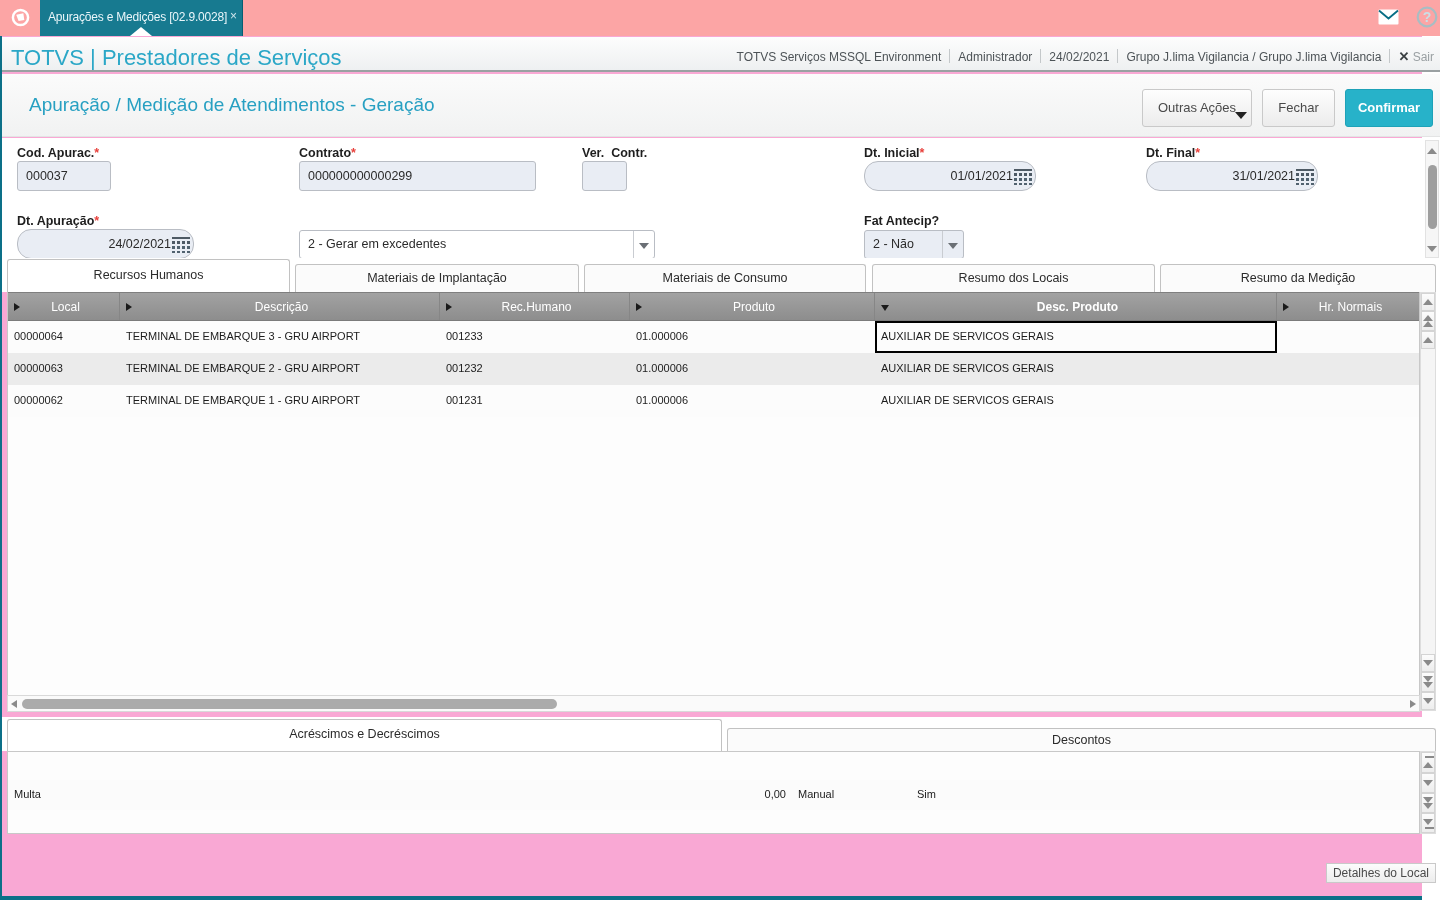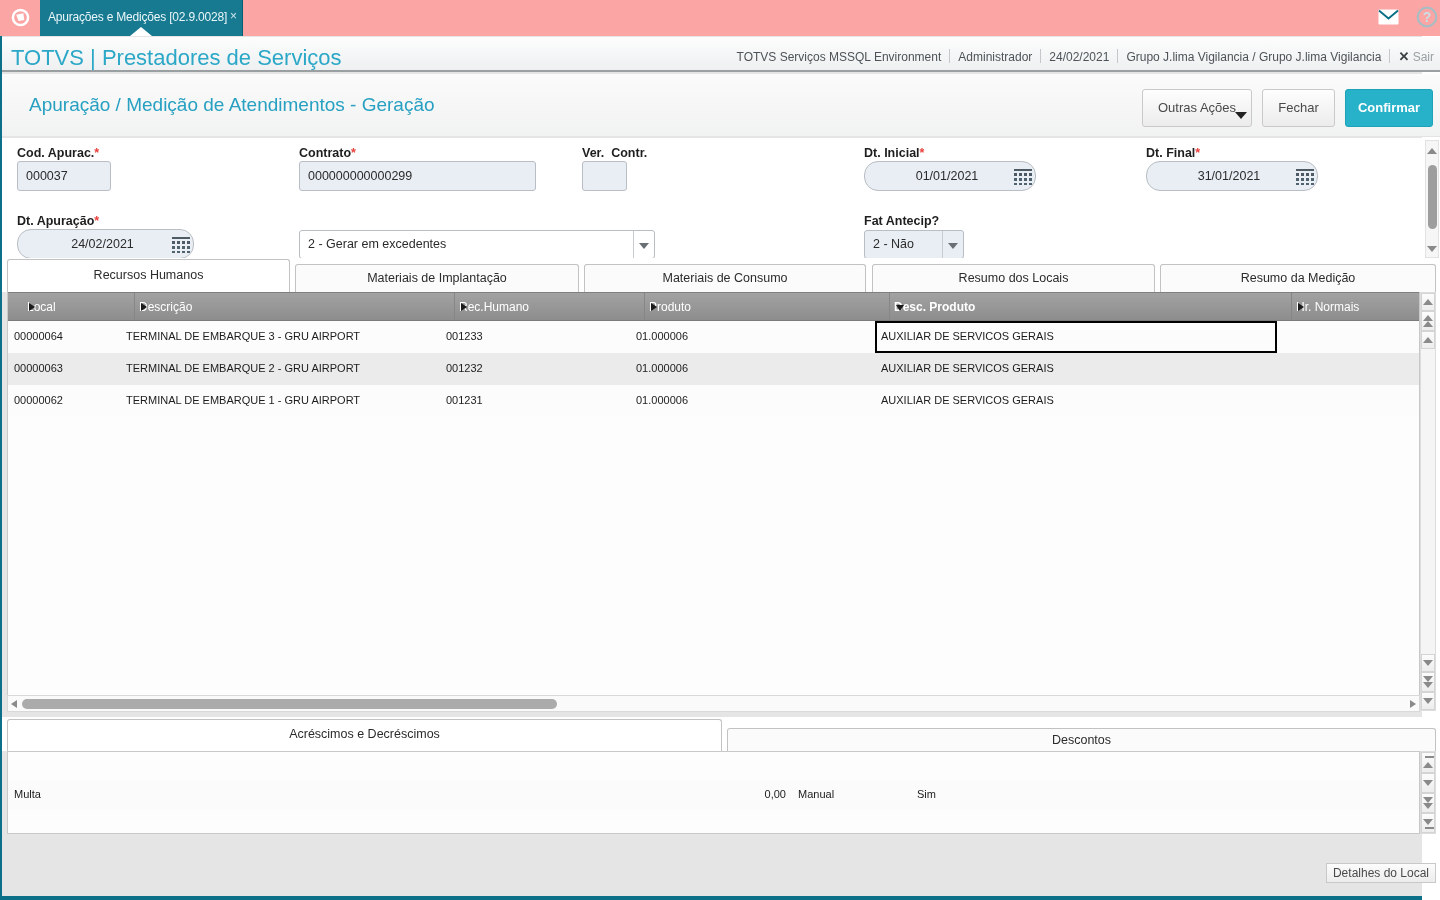--- a/index.html
+++ b/index.html
@@ -14,21 +14,21 @@
 #toptab .tx { position:absolute; right:5px; top:9px; font-size:12px; color:#cfe6ec; }
 #toptab .tri { position:absolute; left:50%; margin-left:-11px; bottom:0; width:0; height:0;
   border-left:11px solid transparent; border-right:11px solid transparent; border-bottom:9px solid #fff; }
 #logo { position:absolute; left:11px; top:8px; width:19px; height:19px; }
 #mailico { position:absolute; left:1378px; top:9px; width:21px; height:16px; }
 #helpico { position:absolute; left:1416px; top:6px; width:22px; height:22px; }
 
 
 #frame { position:absolute; left:0; top:36px; width:1422px; height:864px;
   border-left:2px solid #0c7088; border-bottom:4px solid #0c7088;
-  background:#e5e5e5; }
+  background:#f9a8d4; }
 
 
 #thead { position:absolute; left:0px; top:1px; width:1438px; height:35px;
   background:linear-gradient(#fdfdfd,#eef0f1); border-bottom:2px solid #9aa0a2; }
 #thead .brand { position:absolute; left:9px; top:8px; font-size:22px; color:#2ba7c7; letter-spacing:0px; }
 #thead .env { position:absolute; right:6px; top:12px; font-size:12px; color:#4d5357; white-space:nowrap; }
 #thead .env span.sep { display:inline-block; width:1px; height:14px; background:#c4c8ca; margin:0 8px; vertical-align:-2px; }
 #thead .env b.x { color:#3a3f42; font-size:13px; font-weight:700; }
 #thead .env .sair { color:#9aa0a3; }
 
@@ -57,42 +57,42 @@
   font-size:12.5px; color:#2b2b2b; line-height:27px; padding-left:8px; }
 .fselect .sarr { position:absolute; right:0; top:0; width:21px; height:100%; border-left:1px solid #c9ccd1; }
 .fselect .sarr:after { content:""; position:absolute; left:50%; top:50%; margin:-2px 0 0 -5px;
   border-left:5px solid transparent; border-right:5px solid transparent; border-top:6px solid #6a6f75; }
 .cal { position:absolute; width:18px; height:16px;
   background:
    linear-gradient(#4e5a64,#4e5a64) 0 0/18px 2px no-repeat,
    repeating-linear-gradient(to right, #4d5964 0 3px, transparent 3px 5px) 0 4px/18px 3px no-repeat,
    repeating-linear-gradient(to right, #51626f 0 3px, transparent 3px 5px) 0 9px/18px 3px no-repeat,
    repeating-linear-gradient(to right, #51626f 0 3px, transparent 3px 5px) 0 14px/18px 2px no-repeat; }
-.ctr { text-align:center; padding-left:16px; padding-right:22px;border-radius:14px; }
+.ctr { text-align:right; padding-left:16px; padding-right:22px;border-radius:14px; }
 
 
 .vsb { position:absolute; background:#f6f6f6; border:1px solid #e2e2e2; }
 .vsb .vthumb { position:absolute; left:2px; width:9px; border-radius:5px; background:#9e9e9e; }
 .sbtn { position:absolute; left:0; width:100%; background:linear-gradient(#fcfcfc,#ededed); border:1px solid #d4d4d4; }
 .tri-u { width:0;height:0;border-left:5px solid transparent;border-right:5px solid transparent;border-bottom:6px solid #8a8a8a; position:absolute; left:50%; top:50%; margin:-3px 0 0 -5px;}
 .tri-d { width:0;height:0;border-left:5px solid transparent;border-right:5px solid transparent;border-top:6px solid #8a8a8a; position:absolute; left:50%; top:50%; margin:-3px 0 0 -5px;}
 
 
 #tabs1 { position:absolute; left:0; top:222px; width:1434px; height:34px; background:#fff; }
 .tab { position:absolute; border:1px solid #c2c2c2; border-bottom:none; background:#fbfbfb;
   font-size:12.5px; color:#2b2b2b; text-align:center; border-radius:3px 3px 0 0; }
 .tab.active { background:#fff; z-index:3; }
 
 
 #grid1 { position:absolute; left:5px; top:256px; width:1413px; height:403px;
   border-left:1px solid #c8c8c8; border-right:1px solid #c8c8c8; background:#fdfdfd; }
 .ghead { position:absolute; left:0; top:0; height:29px; width:100%;
   background:linear-gradient(#a2a2a2,#8d8d8d); border-top:1px solid #7f7f7f; border-bottom:1px solid #7b7b7b;}
 .gcell { position:absolute; top:0; height:100%; color:#fff; font-size:12px; line-height:28px;
-  padding-left:4px; border-right:1px solid #868686;margin-left:15px; }
+  text-align:center; padding-left:4px; border-right:1px solid #868686; }
 .gcell .mark { position:absolute; left:6px; top:50%; margin-top:-4px; width:0; height:0;
   border-top:4px solid transparent; border-bottom:4px solid transparent; border-left:6px solid #1a1a1a; }
 .gcell .markd { position:absolute; left:6px; top:50%; margin-top:-2px; width:0; height:0;
   border-left:4px solid transparent; border-right:4px solid transparent; border-top:6px solid #1a1a1a; }
 .grow { position:absolute; left:0; width:100%; height:32px; font-size:11px; color:#1c1c1c; }
 .grow .c { position:absolute; top:0; height:100%; line-height:31px; white-space:nowrap; overflow:hidden; }
 #selcell { position:absolute; border:2px solid #000; background:transparent; }
 
 
 #vscol1 { position:absolute; left:1418px; top:256px; width:16px; height:419px; background:#f5f5f5; border:1px solid #ddd; }

